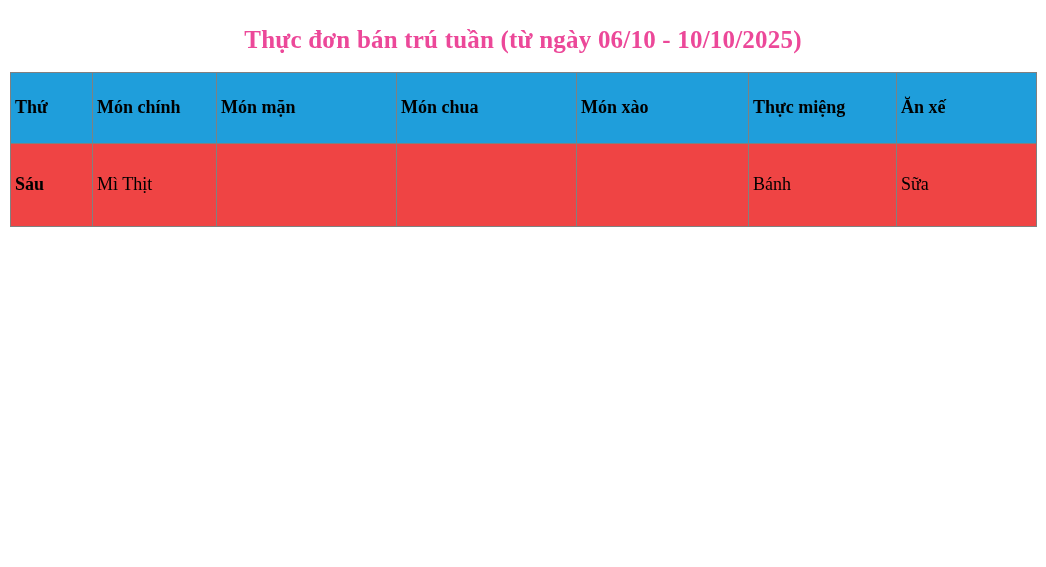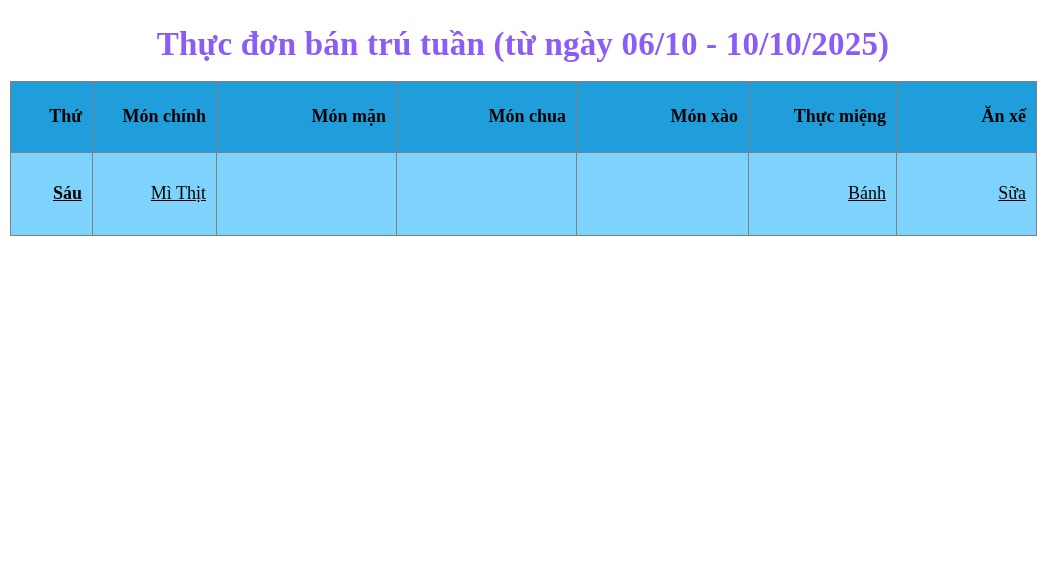--- a/index.html
+++ b/index.html
@@ -15,43 +15,43 @@
   }
   .page {
     position: relative;
     width: 1046px;
     height: 567px;
     background: #ffffff;
   }
   .title {
     text-align: center;
     font-family: "Liberation Serif", serif;
-    font-size: 33px;
+    font-size: 25px;
     font-weight: bold;
-    color: #8b5cf6;
+    color: #ec4899;
     padding-top: 26px;
     padding-bottom: 18px;
     letter-spacing: 0.2px;
   }
   .table-wrap {
     padding: 0 10px;
   }
   table.menu {
     border-collapse: collapse;
     width: 1026px;
     table-layout: fixed;
   }
   table.menu td, table.menu th {
     border: 1px solid #808080;
-    text-align: right;
+    text-align: left;
     vertical-align: middle;
     font-family: "Liberation Serif", serif;
     font-size: 18px;
     color: #000000;
-    padding: 4px 10px;
+    padding: 4px 4px;
     line-height: 1.18;
   }
   thead th {
     background: #1f9edb;
     font-weight: bold;
     height: 62px;
     font-size: 18px;
   }
   tbody td {
     height: 74px;
@@ -66,21 +66,21 @@
   col.c2 { width: 180px; }
   col.c3 { width: 180px; }
   col.c4 { width: 172px; }
   col.c5 { width: 148px; }
   col.c6 { width: 140px; }
 
   tr.row-hai td { background: #22c55e; }
   tr.row-ba td  { background: #f9d2d2; }
   tr.row-tu td  { background: #ffff00; }
   tr.row-nam td { background: #e8a579; }
-  tr.row-sau td { background: #7dd3fc; text-decoration: underline; }
+  tr.row-sau td { background: #ef4444; }
 </style>
 </head>
 <body>
 
 <div class="page">
 
   <div class="title">Thực đơn bán trú tuần (từ ngày 06/10 - 10/10/2025)</div>
 
   <div class="table-wrap">
     <table class="menu">

